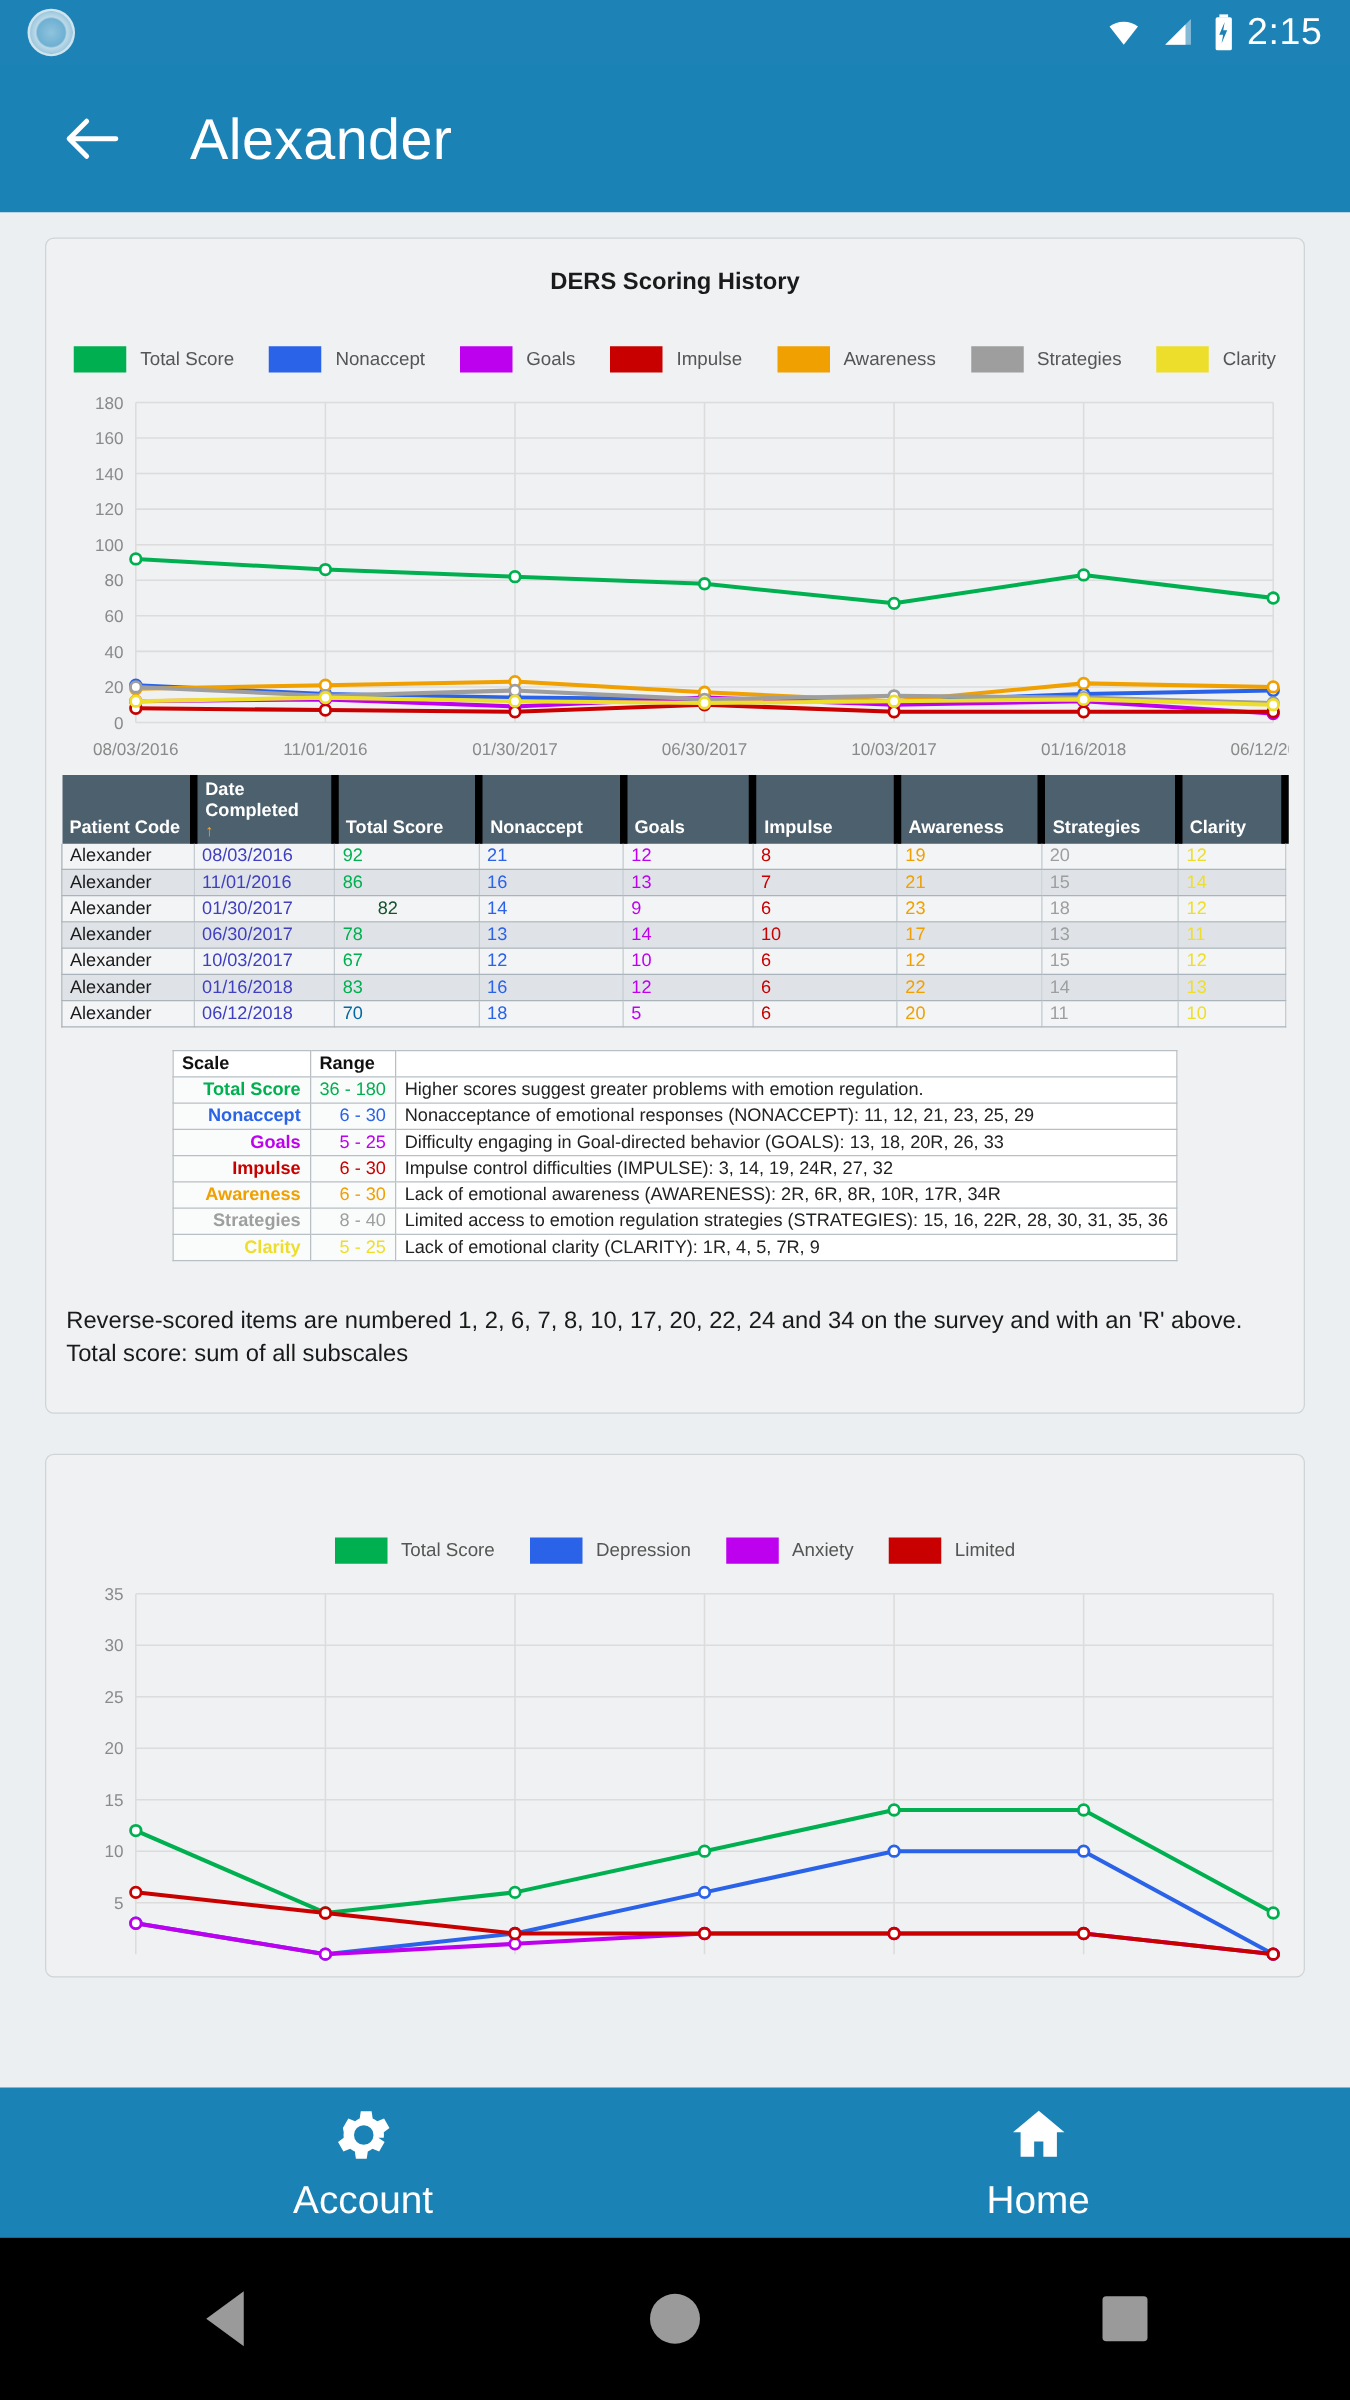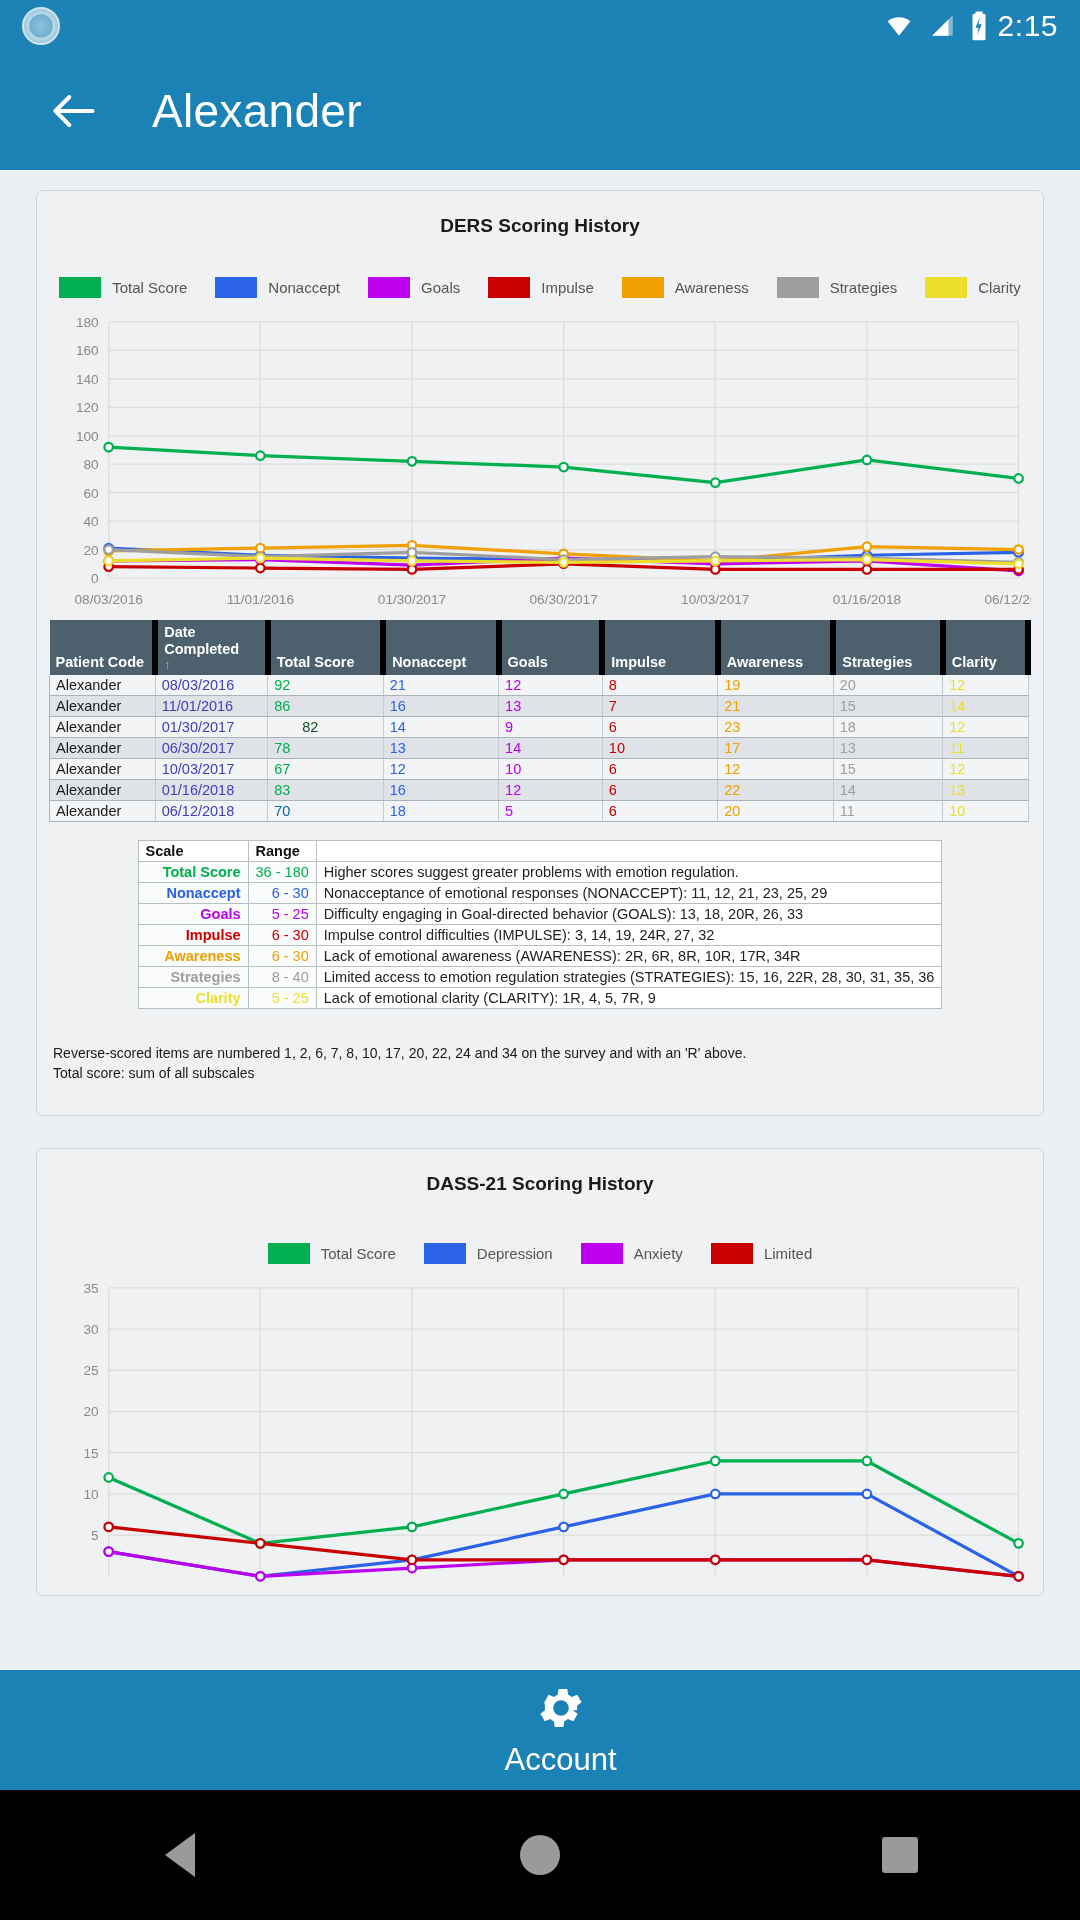--- a/index.html
+++ b/index.html
@@ -75,21 +75,21 @@
 
   
   .scalewrap{display:flex;justify-content:center;margin-top:18px;}
   table.sc{border-collapse:collapse;font-size:14.5px;background:#fafbfb;}
   table.sc th,table.sc td{border:1px solid #b9c0c5;padding:2px 7px;}
   table.sc th{font-weight:bold;text-align:left;color:#111;background:#fff;}
   table.sc td.sname{text-align:right;font-weight:bold;white-space:nowrap;}
   table.sc td.srange{text-align:right;white-space:nowrap;}
   table.sc td.sdesc{text-align:left;color:#222;background:#fff;}
 
-  .footnote{font-size:14px;color:#1a1a1a;line-height:1.45;margin:34px 4px 10px 4px;}
+  .footnote{font-size:19px;color:#1a1a1a;line-height:1.45;margin:34px 4px 10px 4px;}
 
   
   #bottomnav{
     position:absolute;left:0;right:0;bottom:130px;height:120px;background:#1b82b5;
     display:flex;align-items:center;color:#fff;
   }
   .navitem{flex:1;display:flex;flex-direction:column;align-items:center;justify-content:center;cursor:pointer;padding-left:41px;}
   .navitem .ic{height:52px;display:flex;align-items:center;}
   .navitem .lbl{font-size:31px;margin-top:8px;}
 
@@ -419,21 +419,20 @@
       </table>
     </div>
 
     <div class="footnote">
       <div>Reverse-scored items are numbered 1, 2, 6, 7, 8, 10, 17, 20, 22, 24 and 34 on the survey and with an 'R' above.</div>
       <div>Total score: sum of all subscales</div>
     </div>
   </div>
 
   <div class="card" style="padding-bottom:6px">
-    <div class="card-title">DASS-21 Scoring History</div>
     <div class="legend" id="dass-legend" style="margin-top:48px">
         <div class="legend-item">
           <span class="legend-swatch" style="background: rgb(0, 176, 80);"></span>
           <span class="legend-label">Total Score</span>
         </div>
         <div class="legend-item">
           <span class="legend-swatch" style="background: rgb(42, 98, 232);"></span>
           <span class="legend-label">Depression</span>
         </div>
         <div class="legend-item">
@@ -507,20 +506,28 @@
 
 <div id="bottomnav">
   <div class="navitem">
     <span class="ic">
       <svg width="52" height="52" viewBox="0 0 24 24">
           <path fill="#ffffff" d="M19.4 13a7.8 7.8 0 0 0 0-2l2.1-1.6-2-3.5-2.5 1a7.7 7.7 0 0 0-1.7-1l-.4-2.7h-4l-.4 2.7c-.6.2-1.2.6-1.7 1l-2.5-1-2 3.5L4.6 11a7.8 7.8 0 0 0 0 2l-2.1 1.6 2 3.5 2.5-1c.5.4 1.1.7 1.7 1l.4 2.7h4l.4-2.7c.6-.3 1.2-.6 1.7-1l2.5 1 2-3.5-2.3-1.6zM12 15.6A3.6 3.6 0 1 1 12 8.4a3.6 3.6 0 0 1 0 7.2z"></path>
         </svg>
     </span>
     <span class="lbl">Account</span>
   </div>
+  <div class="navitem">
+    <span class="ic">
+      <svg width="52" height="52" viewBox="0 0 24 24">
+          <path fill="#ffffff" d="M12 3 2.5 11h2.8v9h5v-5.6h3.4V20h5v-9h2.8z"></path>
+        </svg>
+    </span>
+    <span class="lbl">Home</span>
+  </div>
 </div>
 
 <div id="androidnav">
   <div class="navbtn">
       <span class="tri"></span>
     </div>
   <div class="navbtn">
       <span class="circ"></span>
     </div>
   <div class="navbtn">

